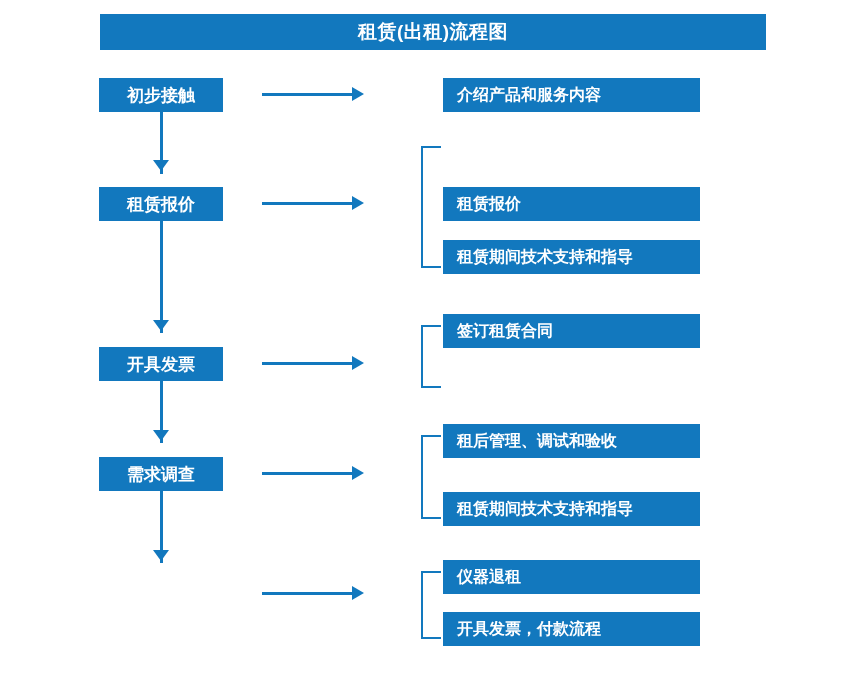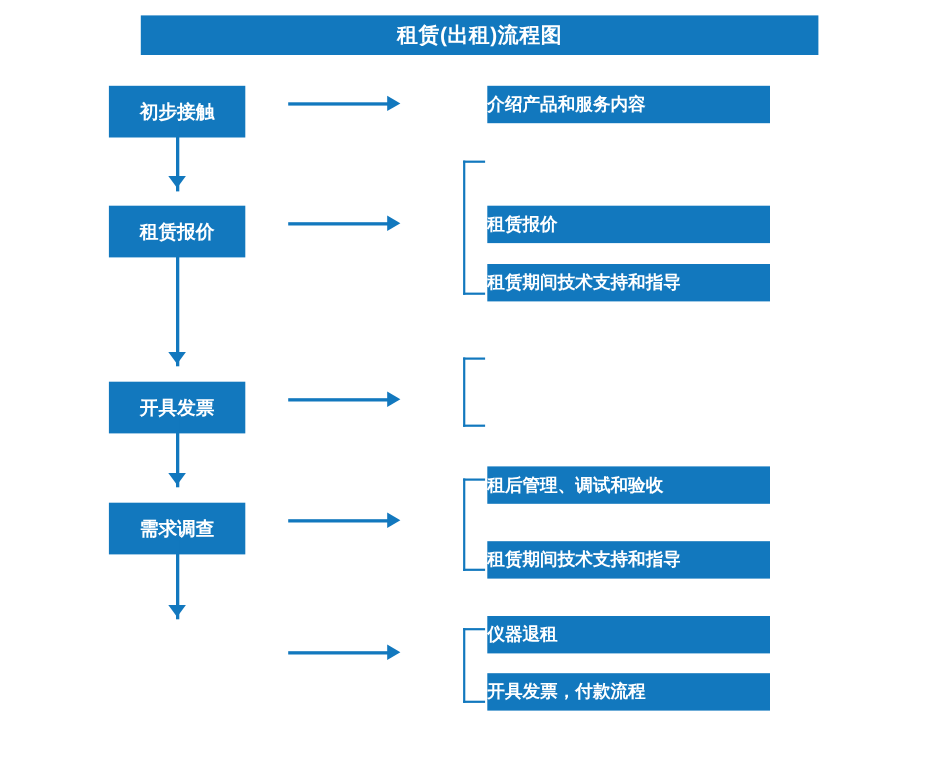--- a/index.html
+++ b/index.html
@@ -14,53 +14,53 @@
     position: relative;
     width: 844px;
     height: 688px;
     background: #ffffff;
     overflow: hidden;
   }
   .title-bar {
     position: absolute;
     left: 100px;
     top: 14px;
-    width: 616px;
+    width: 666px;
     height: 36px;
     background: #1278be;
     color: #ffffff;
     font-size: 19px;
     font-weight: bold;
     display: flex;
     align-items: center;
     justify-content: center;
     letter-spacing: 0.5px;
-    margin-left: 28px;
   }
   .stage-box {
     position: absolute;
     background: #1278be;
     color: #ffffff;
     font-size: 17px;
     font-weight: bold;
     display: flex;
     align-items: center;
     justify-content: center;
     width: 124px;
-    height: 47px;
+    height: 34px;
     left: 99px;
   }
   .detail-box {
     position: absolute;
     background: #1278be;
     color: #ffffff;
     font-size: 16px;
     font-weight: bold;
     display: flex;
     align-items: center;
+    padding-left: 14px;
     box-sizing: border-box;
     height: 34px;
     left: 443px;
     width: 257px;
   }
   
   .v-conn {
     position: absolute;
     left: 160px;
     width: 3px;
@@ -137,18 +137,19 @@
   <div class="h-arrow" style="top:586px"></div>
 
   <div class="bracket" style="top:146px;height:122px"></div>
   <div class="bracket" style="top:325px;height:63px"></div>
   <div class="bracket" style="top:435px;height:84px"></div>
   <div class="bracket" style="top:571px;height:68px"></div>
 
   <div class="detail-box" style="top:78px">介绍产品和服务内容</div>
   <div class="detail-box" style="top:187px">租赁报价</div>
   <div class="detail-box" style="top:240px">租赁期间技术支持和指导</div>
+  <div class="detail-box" style="top:314px">签订租赁合同</div>
   <div class="detail-box" style="top:424px">租后管理、调试和验收</div>
   <div class="detail-box" style="top:492px">租赁期间技术支持和指导</div>
   <div class="detail-box" style="top:560px">仪器退租</div>
   <div class="detail-box" style="top:612px">开具发票，付款流程</div>
 
 </div>
 
 </body></html>

